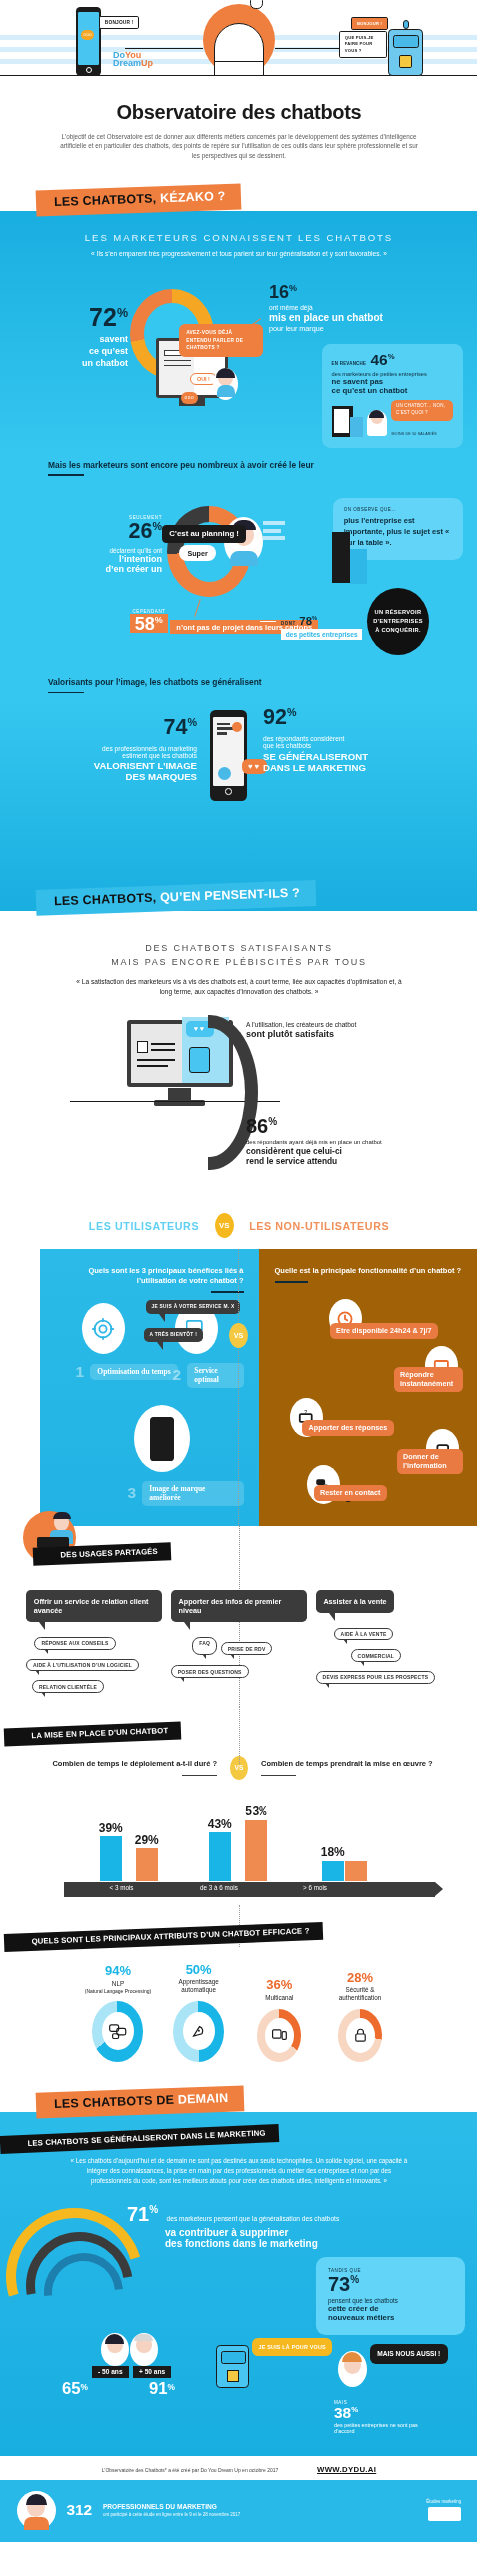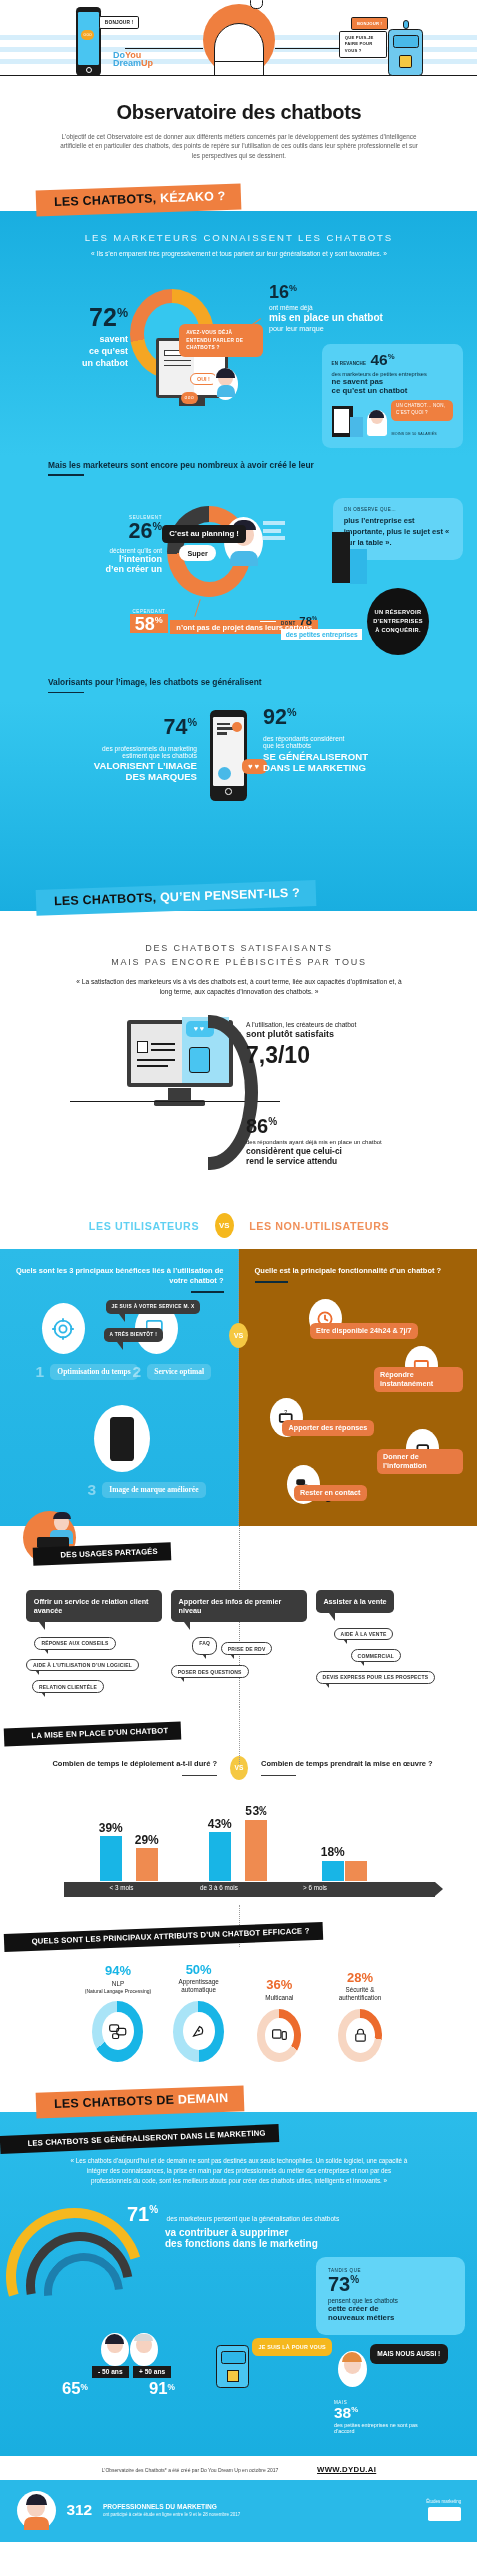--- a/index.html
+++ b/index.html
@@ -140,21 +140,21 @@
     display:flex; align-items:center; justify-content:center; gap:0;
     background:#fff; padding: 15.5px 0 10.7px;
   }
   .vs-head .left  { color:#5fd0f2; font-weight:900; font-size:10.7px; letter-spacing:0.6px; }
   .vs-head .right { color:#f0905a; font-weight:900; font-size:10.7px; letter-spacing:0.6px; }
   .vs-badge {
     width:19px; height:25px; border-radius:50%; background:#f5b81e;
     color:#fff; font-weight:900; font-size:7.8px;
     display:flex; align-items:center; justify-content:center; margin:0 15.5px;
   }
-  .split { display:flex; }
+  .split { display:flex;padding-left:40px; }
   .split .pane { width:50%; padding: 16.7px 15.5px 20px; }
   .pane.blue { background: linear-gradient(180deg,#2cbbe8,#21b3e4); color:#fff; }
   .pane.orange { background:#a16207; color:#fff; }
   .pane h4 { font-size:7.5px; font-weight:800; line-height:1.35; }
   .pane .rule { width:33px; height:1.5px; background:#0b2b3c; margin-top:5.4px; }
 
   .benefit { display:flex; align-items:center; gap:6px; margin-top:8.4px; }
   .bnum { font-size:15.5px; font-weight:900; color:rgba(255,255,255,.45); }
   .btag {
     background: rgba(255,255,255,.18); border-radius:4.8px;
@@ -536,21 +536,20 @@
       <div style="position:absolute; left:168px; top:75px; width:23px; height:13px; background:#3b3b3b;"></div>
       <div style="position:absolute; left:154px; top:87px; width:51px; height:6px; background:#3b3b3b; border-radius:1.8px;"></div>
       <div style="position:absolute; left:70px; top:88px; width:210px; height:1.8px; background:#1a1a1a;"></div>
 
       <div style="position:absolute; left:162px; top:2.4px; width:96px; height:155px; border:13px solid #3b3b3b;
                   border-radius:50%; border-left-color:transparent; clip-path: inset(0 0 0 48%);"></div>
 
       <div style="position:absolute; left:246px; top:8.4px; width:185px;">
         <div style="font-size:6.6px;">A l’utilisation, les créateurs de chatbot</div>
         <div style="font-size:9px; font-weight:800; margin-top:1.2px;">sont plutôt satisfaits</div>
-        <div style="font-size:23px; font-weight:900; margin-top:2.4px;">7,3/10</div>
       </div>
 
       <div style="position:absolute; left:246px; top:103px; width:203px;">
         <div class="pct" style="font-size:20px;">
           <span>86</span><span class="sign">%</span>
         </div>
         <div style="font-size:6px; margin-top:3.6px;">des répondants ayant déjà mis en place un chatbot</div>
         <div style="font-size:8.4px; font-weight:800; margin-top:1.2px;">considèrent que celui-ci</div>
         <div style="font-size:8.4px; font-weight:800;">rend le service attendu</div>
       </div>

